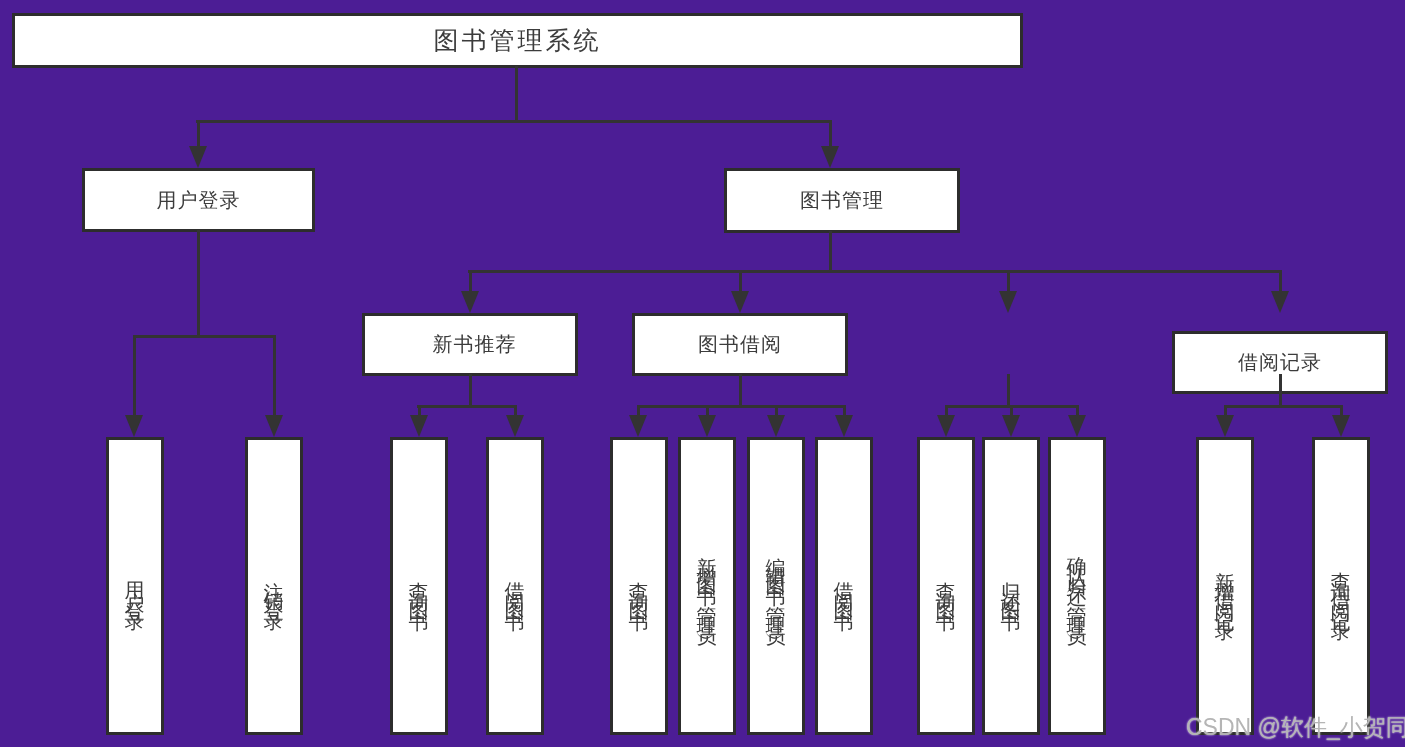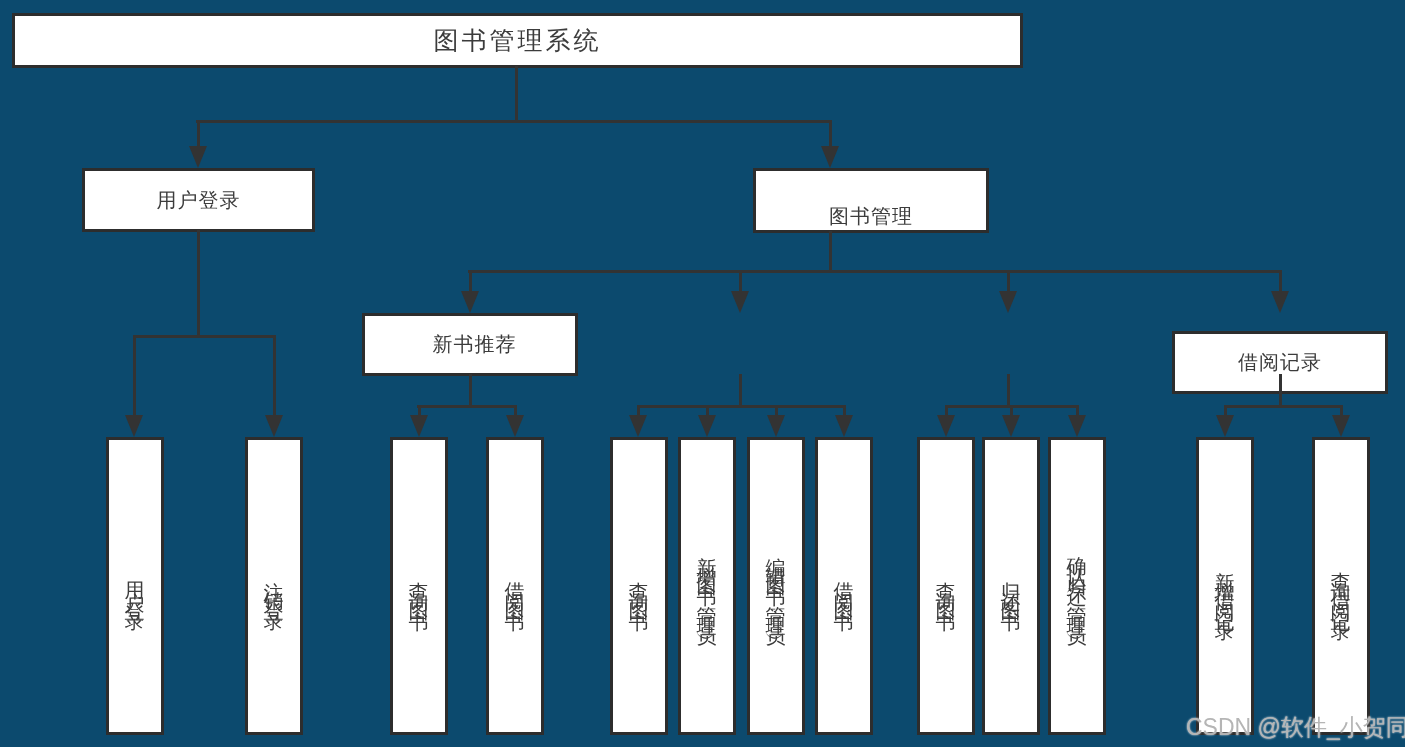--- a/index.html
+++ b/index.html
@@ -1,19 +1,19 @@
 <!DOCTYPE html>
 <html><head>
 <meta charset="utf-8">
 <style>
   html,body{margin:0;padding:0;background:#ffffff;}
   #canvas{
     position:relative;
     width:1405px;height:747px;
-    background:#0c4a6e;
+    background:#4c1d95;
     font-family:"Liberation Sans",sans-serif;
     overflow:hidden;
   }
   .box{
     position:absolute;
     box-sizing:border-box;
     border:3px solid #2d2d2d;
     background:#ffffff;
     display:flex;
     align-items:center;
@@ -60,21 +60,21 @@
   <div class="vl" style="left:515px;top:66px;height:57px;"></div>
   <div class="hl" style="left:196px;top:120px;width:636px;"></div>
   <div class="vl" style="left:197px;top:120px;height:28px;"></div>
   <div class="ar" style="left:189px;top:146px;"></div>
   <div class="vl" style="left:829px;top:120px;height:28px;"></div>
   <div class="ar" style="left:821px;top:146px;"></div>
 
   <div class="box hbox" style="left:82px;top:168px;width:233px;height:64px;">
     <span>用户登录</span>
   </div>
-  <div class="box hbox" style="left:753px;top:168px;width:236px;height:65px;align-items:flex-end;">
+  <div class="box hbox" style="left:724px;top:168px;width:236px;height:65px;">
     <span>图书管理</span>
   </div>
 
   <div class="vl" style="left:197px;top:230px;height:108px;"></div>
   <div class="hl" style="left:133px;top:335px;width:143px;"></div>
   <div class="vl" style="left:133px;top:335px;height:81px;"></div>
   <div class="ar" style="left:125px;top:415px;"></div>
   <div class="vl" style="left:273px;top:335px;height:81px;"></div>
   <div class="ar" style="left:265px;top:415px;"></div>
 
@@ -84,20 +84,23 @@
   <div class="ar" style="left:461px;top:291px;"></div>
   <div class="vl" style="left:739px;top:270px;height:22px;"></div>
   <div class="ar" style="left:731px;top:291px;"></div>
   <div class="vl" style="left:1007px;top:270px;height:22px;"></div>
   <div class="ar" style="left:999px;top:291px;"></div>
   <div class="vl" style="left:1279px;top:270px;height:22px;"></div>
   <div class="ar" style="left:1271px;top:291px;"></div>
 
   <div class="box hbox" style="left:362px;top:313px;width:216px;height:63px;padding-left:9px;">
     <span>新书推荐</span>
+  </div>
+  <div class="box hbox" style="left:632px;top:313px;width:216px;height:63px;">
+    <span>图书借阅</span>
   </div>
   <div class="box hbox" style="left:1172px;top:313px;width:216px;height:63px;margin-top:18px;">
     <span>借阅记录</span>
   </div>
 
   <div class="vl" style="left:469px;top:374px;height:34px;"></div>
   <div class="hl" style="left:417px;top:405px;width:100px;"></div>
   <div class="vl" style="left:418px;top:405px;height:12px;"></div>
   <div class="ar" style="left:410px;top:415px;"></div>
   <div class="vl" style="left:514px;top:405px;height:12px;"></div>

